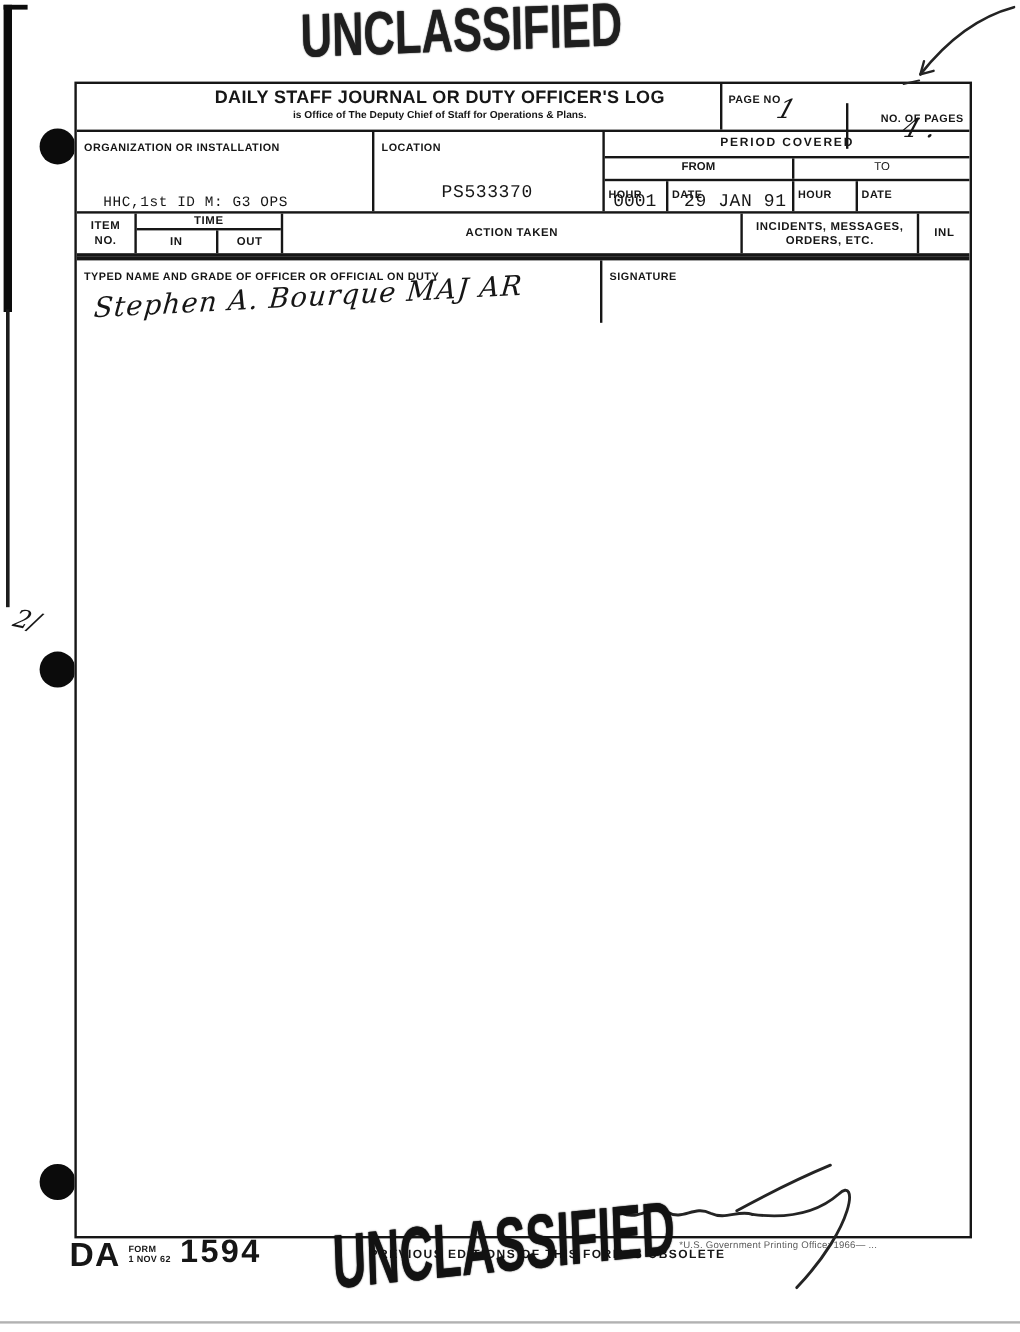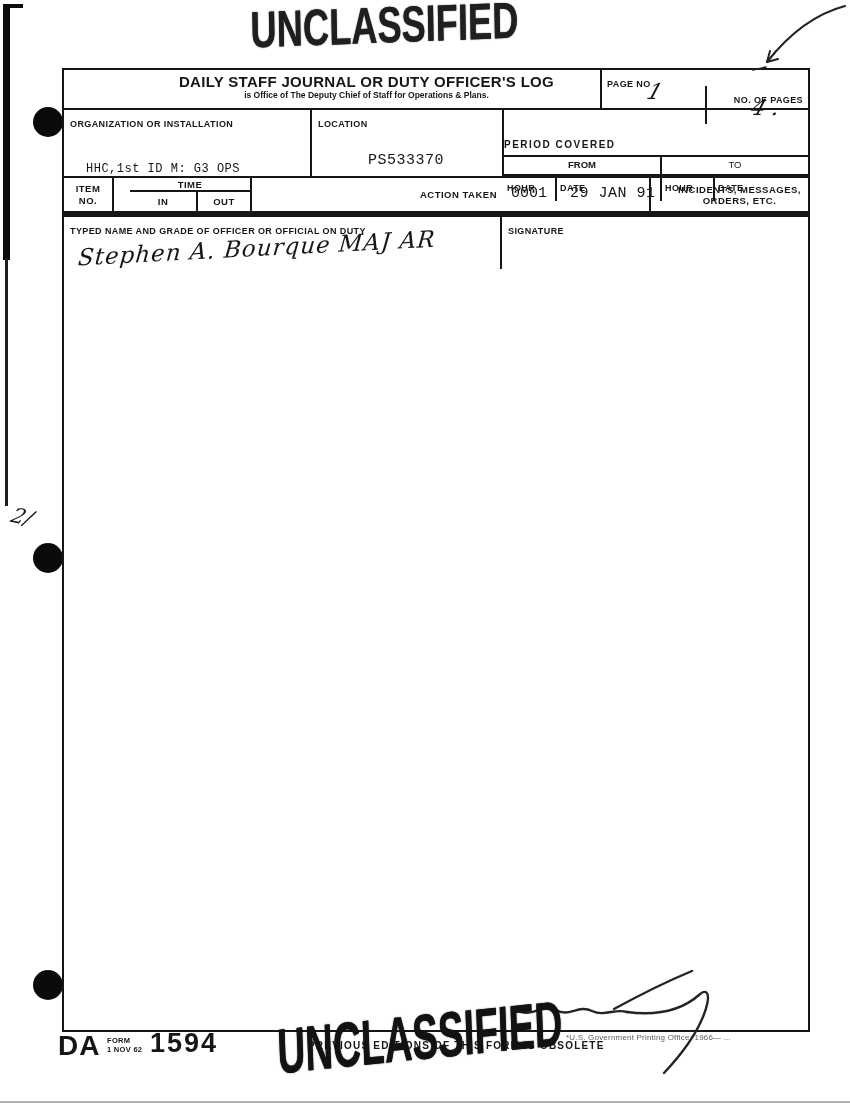--- a/index.html
+++ b/index.html
@@ -35,31 +35,31 @@
   .cell-pageno{position:absolute;left:536px;top:0;width:105px;height:100%;border-left:2px solid var(--ink);padding:3px 5px;box-sizing:border-box;}
   .cell-pages{position:absolute;left:641px;top:16px;right:0;height:100%;border-left:2px solid var(--ink);padding:3px 5px;box-sizing:border-box;text-align:right;}
   .hand-val{position:absolute;left:45%;top:9px;font-family:"DejaVu Serif",serif;font-style:italic;font-size:22px;transform:skewX(-18deg);}
   
   .r-org{height:66px;border-bottom:2px solid var(--ink);position:relative;}
   .cell-org{position:absolute;left:0;top:0;width:246px;height:100%;padding:3px 6px;box-sizing:border-box;}
   .cell-loc{position:absolute;left:246px;top:0;width:192px;height:100%;border-left:2px solid var(--ink);padding:3px 6px;box-sizing:border-box;}
   .cell-period{position:absolute;left:438px;top:0;right:0;height:100%;border-left:2px solid var(--ink);box-sizing:border-box;}
   .org-val{position:absolute;left:22px;top:52px;font-size:12px;letter-spacing:.5px;}
   .loc-val{position:absolute;left:56px;top:42px;font-size:15px;letter-spacing:.5px;}
-  .p-head{height:20px;line-height:20px;border-bottom:2px solid var(--ink);text-align:left;font-size:10px;font-weight:bold;letter-spacing:1.5px;margin-top:25px;}
+  .p-head{height:20px;line-height:20px;border-bottom:2px solid var(--ink);text-align:center;font-size:10px;font-weight:bold;letter-spacing:1.5px;}
   .p-fromto{height:17px;border-bottom:2px solid var(--ink);display:flex;}
   .p-from{width:158px;border-right:2px solid var(--ink);text-align:center;font-size:9.5px;font-weight:bold;line-height:16px;box-sizing:border-box;}
   .p-to{flex:1;text-align:center;font-size:9.5px;font-weight:normal;line-height:16px;}
   .p-sub{display:flex;height:25px;position:relative;}
   .p-c{box-sizing:border-box;border-right:2px solid var(--ink);padding:1px 3px;}
   .p-c.w1{width:53px;} .p-c.w2{width:105px;} .p-c.w3{width:53px;} .p-c.last{flex:1;border-right:none;}
   .p-val-hour{position:absolute;left:7px;top:9px;font-size:15px;}
   .p-val-date{position:absolute;left:66px;top:9px;font-size:15px;letter-spacing:.5px;}
   
-  .thead{height:33px;border-bottom:3px solid var(--ink);display:grid;grid-template-columns:50px 122px 383px 147px 42px;gap:16px;}
+  .thead{height:33px;border-bottom:3px solid var(--ink);display:grid;grid-template-columns:50px 122px 383px 147px 42px;}
   .th{border-right:2px solid var(--ink);display:flex;align-items:center;justify-content:center;
     font-size:9.5px;font-weight:bold;letter-spacing:.5px;text-align:center;box-sizing:border-box;}
   .th.last{border-right:none;}
   .th-item{flex-direction:column;line-height:1.25;}
   .th-time{flex-direction:column;padding:0;}
   .time-top{height:14px;line-height:14px;width:100%;border-bottom:2px solid var(--ink);box-sizing:border-box;}
   .time-bot{flex:1;display:flex;width:100%;}
   .time-in{width:68px;border-right:2px solid var(--ink);display:flex;align-items:center;justify-content:center;box-sizing:border-box;}
   .time-out{flex:1;display:flex;align-items:center;justify-content:center;}
   

